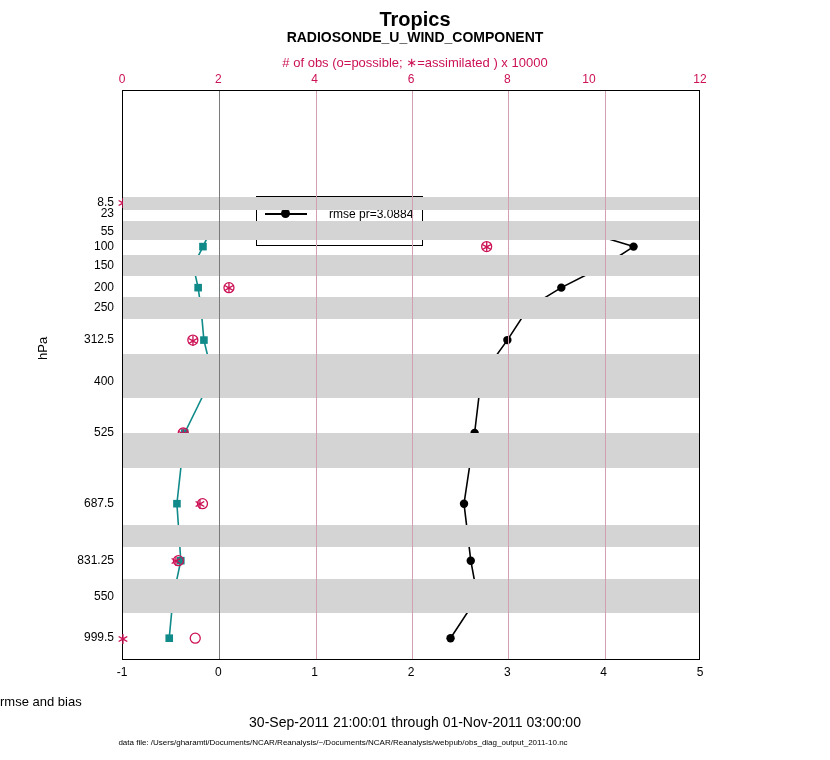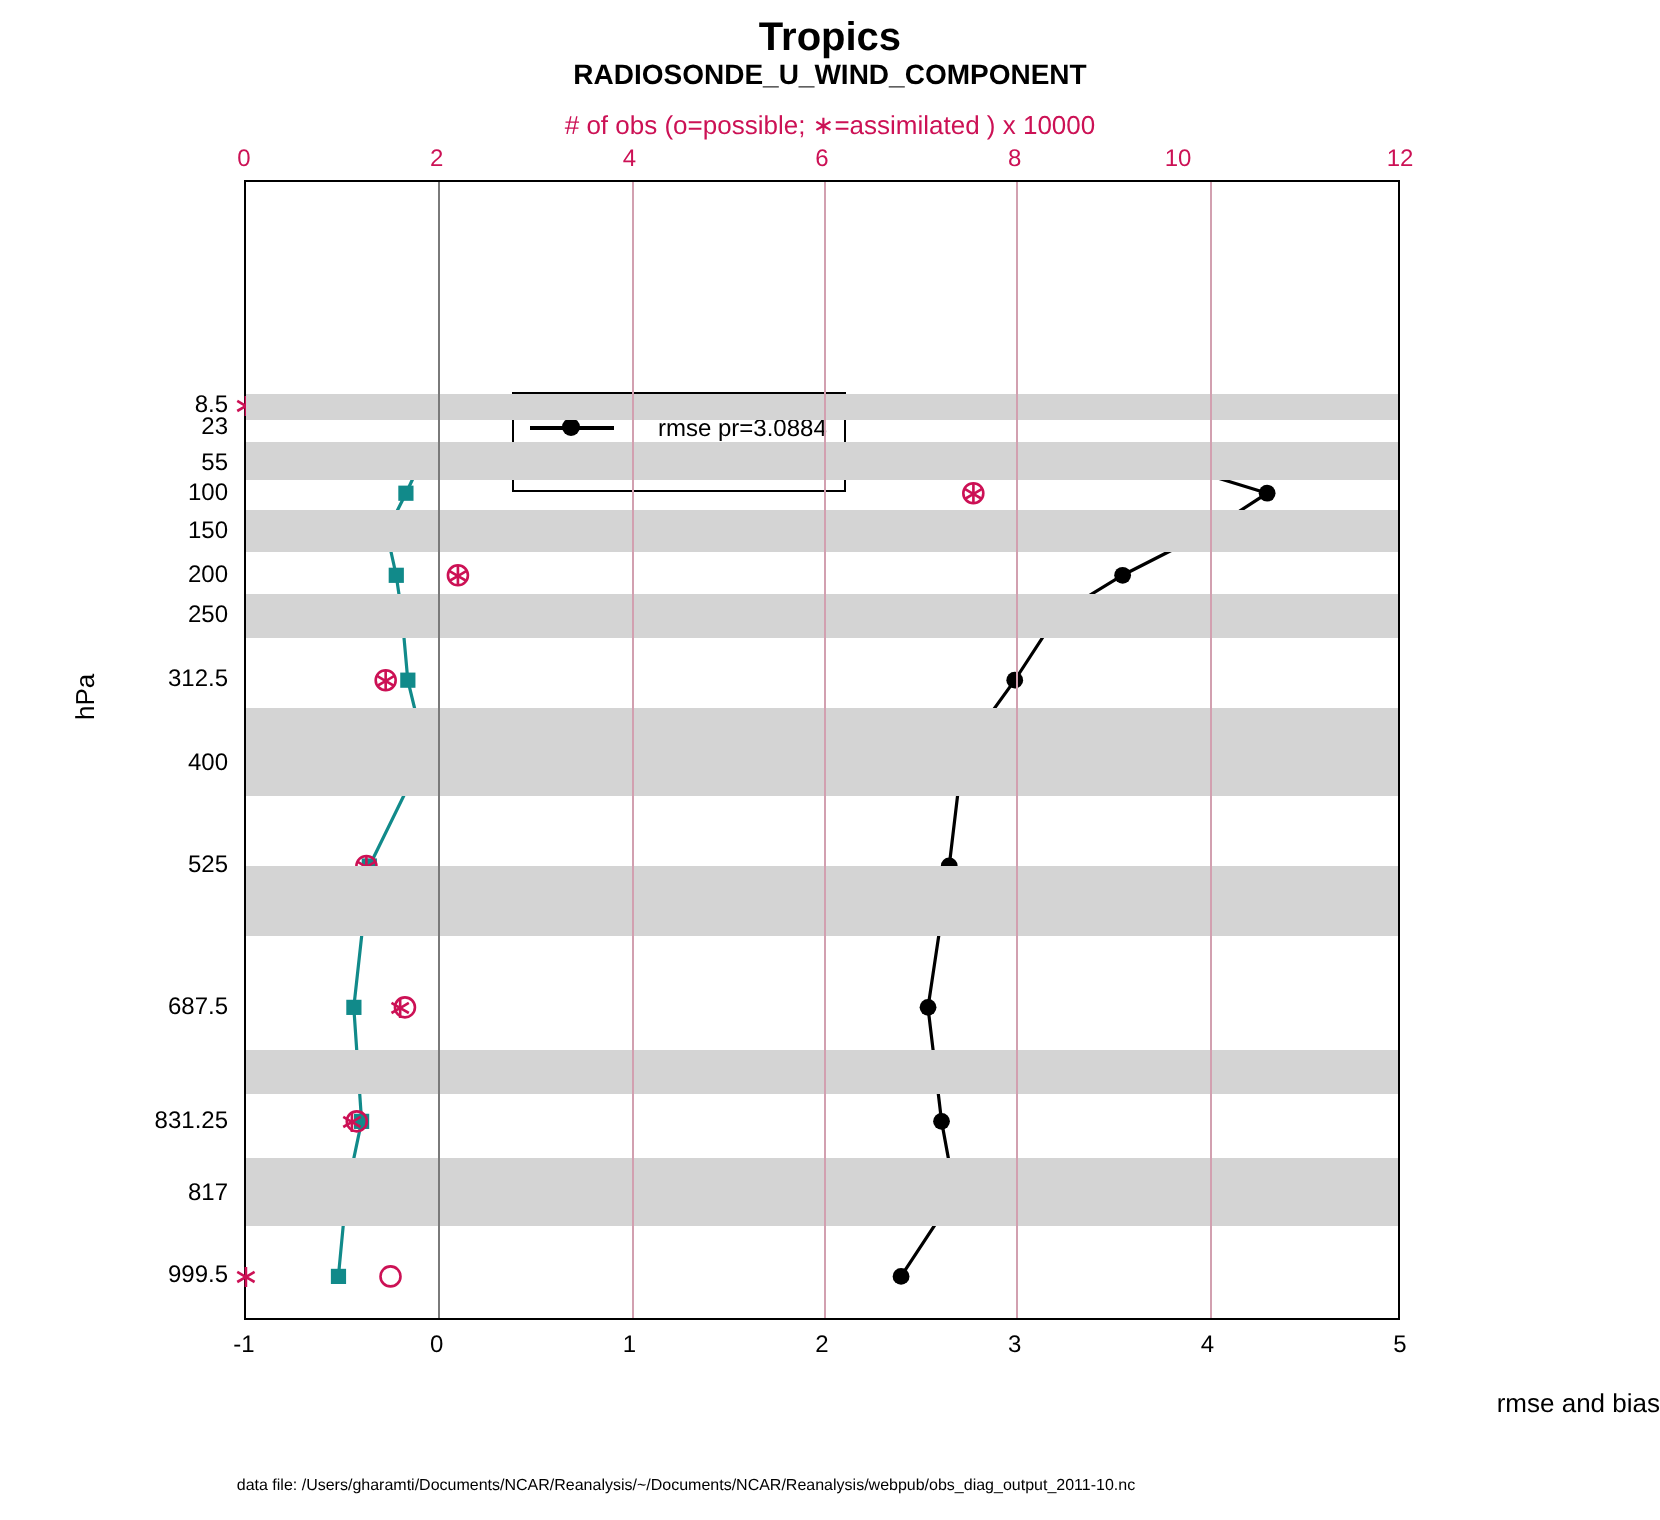--- a/index.html
+++ b/index.html
@@ -13,21 +13,21 @@
   .ttl1{left:0;top:8px;width:830px;text-align:center;font-size:20px;font-weight:bold;}
   .ttl2{left:0;top:29px;width:830px;text-align:center;font-size:14px;font-weight:bold;}
   .topaxislabel{left:0;top:55px;width:830px;text-align:center;font-size:13px;color:#cc1155;}
   .plotbox{left:122px;top:90px;width:578px;height:570px;border:1px solid #000;box-sizing:border-box;background:#fff;}
   .band{position:absolute;left:0;background:#d4d4d4;width:100%;}
   .gridv{position:absolute;top:0;bottom:0;width:1px;background:#d2a0b0;}
   .gridv.dark{background:#7a7a7a;}
   .ticklbl-top{position:absolute;font-size:12px;color:#cc1155;text-align:center;transform:translateX(-50%);top:72px;}
   .ticklbl-bot{position:absolute;font-size:12px;color:#000;text-align:center;transform:translateX(-50%);top:665px;}
   .ticklbl-left{position:absolute;font-size:12px;color:#000;text-align:right;transform:translateY(-50%);width:60px;}
-  .axname-bot{left:0;top:694px;width:830px;text-align:right;font-size:13px;}
+  .axname-bot{left:0;top:694px;width:830px;text-align:left;font-size:13px;}
   .axname-left{position:absolute;left:35px;top:360px;font-size:13px;transform:rotate(-90deg);transform-origin:left top;}
   .footer1{left:0;top:714px;width:830px;text-align:center;font-size:14px;}
   .footer2{left:0;top:738px;width:686px;text-align:center;font-size:8px;}
   .legend{position:absolute;left:133px;top:105px;width:165px;height:48px;background:#fff;border:1px solid #000;}
   .legline{position:absolute;height:2px;width:42px;}
   .legdot{position:absolute;width:9px;height:9px;border-radius:50%;}
   .legsq{position:absolute;width:9px;height:9px;}
   .legtext{position:absolute;left:52px;font-size:12px;}
   svg.overlay{position:absolute;left:0;top:0;width:578px;height:570px;overflow:visible;}
 </style>
@@ -116,20 +116,21 @@
       <div class="gridv" style="left: 192.667px;"></div>
       <div class="gridv" style="left: 289px;"></div>
       <div class="gridv" style="left: 385.333px;"></div>
       <div class="gridv" style="left: 481.667px;"></div>
       <div class="gridv dark" style="left: 96.3333px;"></div>
     </div>
 
   <div class="abs axname-bot">rmse and bias</div>
   <div class="axname-left">hPa</div>
 
+  <div class="abs footer1">30-Sep-2011 21:00:01 through 01-Nov-2011 03:00:00</div>
   <div class="abs footer2">data file: /Users/gharamti/Documents/NCAR/Reanalysis/~/Documents/NCAR/Reanalysis/webpub/obs_diag_output_2011-10.nc</div>
 <div class="ticklbl-top" style="left: 122px;">0</div>
     <div class="ticklbl-top" style="left: 218.333px;">2</div>
     <div class="ticklbl-top" style="left: 314.667px;">4</div>
     <div class="ticklbl-top" style="left: 411px;">6</div>
     <div class="ticklbl-top" style="left: 507.333px;">8</div>
     <div class="ticklbl-top" style="left: 589px;">10</div>
     <div class="ticklbl-top" style="left: 700px;">12</div>
     <div class="ticklbl-bot" style="left: 122px;">-1</div>
     <div class="ticklbl-bot" style="left: 218.333px;">0</div>
@@ -143,15 +144,15 @@
     <div class="ticklbl-left" style="left: 54px; top: 231.36px;">55</div>
     <div class="ticklbl-left" style="left: 54px; top: 245.61px;">100</div>
     <div class="ticklbl-left" style="left: 54px; top: 264.99px;">150</div>
     <div class="ticklbl-left" style="left: 54px; top: 286.65px;">200</div>
     <div class="ticklbl-left" style="left: 54px; top: 306.6px;">250</div>
     <div class="ticklbl-left" style="left: 54px; top: 339.09px;">312.5</div>
     <div class="ticklbl-left" style="left: 54px; top: 381px;">400</div>
     <div class="ticklbl-left" style="left: 54px; top: 432px;">525</div>
     <div class="ticklbl-left" style="left: 54px; top: 502.68px;">687.5</div>
     <div class="ticklbl-left" style="left: 54px; top: 559.68px;">831.25</div>
-    <div class="ticklbl-left" style="left: 54px; top: 596.16px;">817</div>
+    <div class="ticklbl-left" style="left: 54px; top: 596.16px;">550</div>
     <div class="ticklbl-left" style="left: 54px; top: 637.2px;">999.5</div>
   </div>
 
 </body></html>

